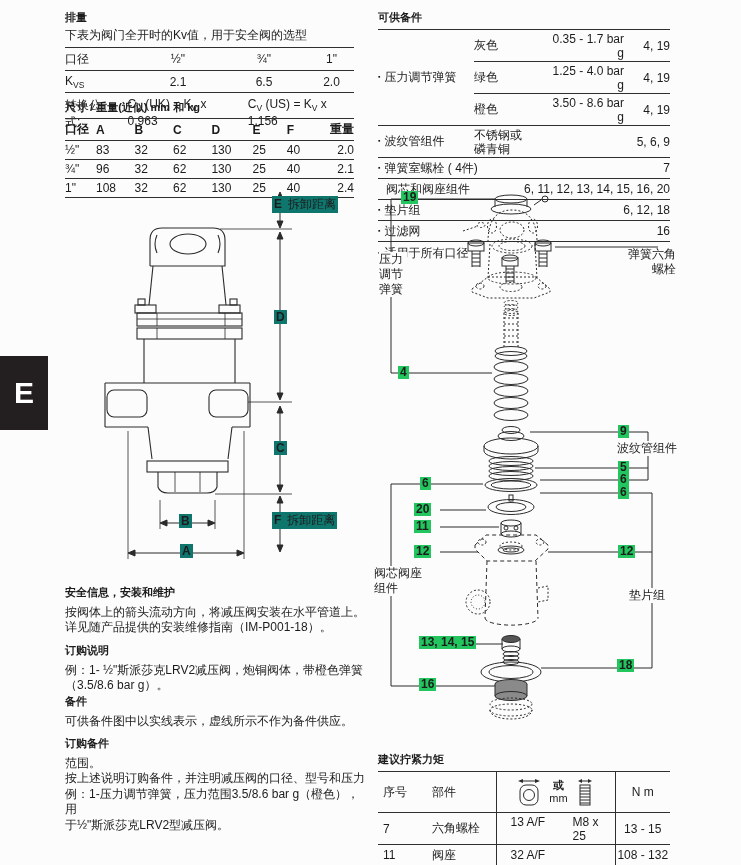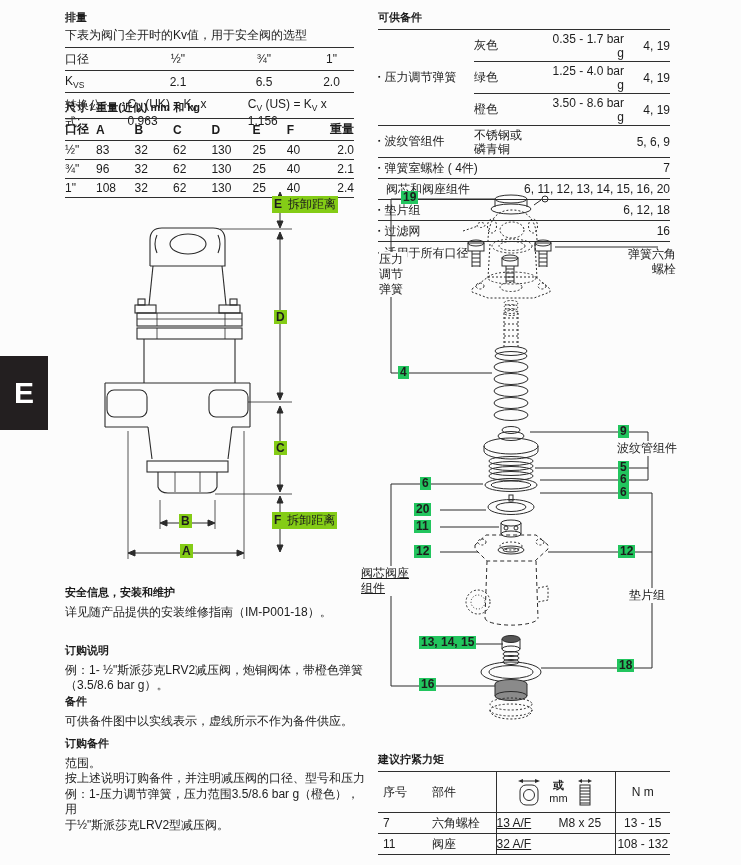--- a/index.html
+++ b/index.html
@@ -42,28 +42,28 @@
   
   table.t3 { border-collapse:collapse; table-layout:fixed; width:292px; font-size:12px;
              border-top:1.2px solid #2f2f2f; border-bottom:1.2px solid #2f2f2f; }
   table.t3 th, table.t3 td { border-bottom:1.2px solid #2f2f2f; padding:1.5px 0; font-weight:normal; text-align:left; }
   table.t3 .mid { border-left:1.2px solid #2f2f2f; border-right:1.2px solid #2f2f2f; }
   table.t3 thead th { vertical-align:middle; }
   .t3-head-mid { display:flex; align-items:center; justify-content:center; gap:8px; padding:3px 0; }
   .t3-ormm { text-align:center; font-size:11px; line-height:13px; }
   .bold { font-weight:bold; }
   .mid-flex { display:flex; }
-  .mid-af { width:62px;text-decoration:underline; }
+  .mid-af { padding-left:14px; width:62px; }
   .mid-bolt { flex:1; }
   .nm-c { text-align:center !important; }
   .no-pad { padding-left:5px !important; }
 
   
   svg { display:block; }
-  .dimlbl { position:absolute; font-size:12px; font-weight:bold; background:#84cc16; padding:0 2px; }
+  .dimlbl { position:absolute; font-size:12px; font-weight:bold; background:#0f766e; padding:0 2px; }
   .dimnote { font-weight:normal; margin-left:6px; }
   .plbl { position:absolute; font-size:12px; font-weight:bold; background:#22c55e; padding:0 2px; line-height:13px; }
   .clbl { position:absolute; font-size:12px; font-weight:normal; background:#fcfcfc; line-height:15px; }
 
   
   #tab-e { left:0; top:356px; width:48px; height:74px; background:#231f20;
            display:flex; align-items:center; justify-content:center;
            color:#fff; font-size:30px; font-weight:bold; }
 </style>
 </head>
@@ -233,20 +233,21 @@
     <div class="dimlbl" style="left:207px; top:8px;"><span>E</span><span class="dimnote">拆卸距离</span></div>
     <div class="dimlbl" style="left:209px; top:122px;"><span>D</span></div>
     <div class="dimlbl" style="left:209px; top:253px;"><span>C</span></div>
     <div class="dimlbl" style="left:207px; top:324px;"><span>F</span><span class="dimnote">拆卸距离</span></div>
     <div class="dimlbl" style="left:114px; top:326px;"><span>B</span></div>
     <div class="dimlbl" style="left:115px; top:356px;"><span>A</span></div>
   </div>
 
   <div class="abs txt" style="left:65px; top:585px; width:302px;">
     <div class="h1" style="margin-bottom:4px;">安全信息，安装和维护</div>
+    <div>按阀体上的箭头流动方向，将减压阀安装在水平管道上。</div>
     <div>详见随产品提供的安装维修指南（IM-P001-18）。</div>
   </div>
   <div class="abs txt" style="left:65px; top:643px; width:302px;">
     <div class="h1" style="margin-bottom:4px;">订购说明</div>
     <div>例：1- ½"斯派莎克LRV2减压阀，炮铜阀体，带橙色弹簧</div>
     <div>（3.5/8.6 bar g）。</div>
   </div>
   <div class="abs txt" style="left:65px; top:694px; width:302px;">
     <div class="h1" style="margin-bottom:4px;">备件</div>
     <div>可供备件图中以实线表示，虚线所示不作为备件供应。</div>
@@ -466,21 +467,21 @@
   <div class="plbl" style="left:618px; top:425px;">9</div>
   <div class="clbl" style="left:617px; top:441px; width:62px;">波纹管组件</div>
   <div class="plbl" style="left:618px; top:461px;">5</div>
   <div class="plbl" style="left:618px; top:473px;">6</div>
   <div class="plbl" style="left:618px; top:486px;">6</div>
   <div class="plbl" style="left:420px; top:477px;">6</div>
   <div class="plbl" style="left:414px; top:503px;">20</div>
   <div class="plbl" style="left:414px; top:520px;">11</div>
   <div class="plbl" style="left:414px; top:545px;">12</div>
   <div class="plbl" style="left:618px; top:545px;">12</div>
-  <div class="clbl" style="left:361px; top:566px; width:52px;text-decoration:underline;">阀芯阀座组件</div>
+  <div class="clbl" style="left:374px; top:566px; width:52px;">阀芯阀座组件</div>
   <div class="clbl" style="left:629px; top:588px; width:44px;">垫片组</div>
   <div class="plbl" style="left:419px; top:636px;">13, 14, 15</div>
   <div class="plbl" style="left:617px; top:659px;">18</div>
   <div class="plbl" style="left:419px; top:678px;">16</div>
 
   <div class="abs" style="left:378px; top:752px; width:292px;">
     <div class="h1" style="margin-bottom:4px;">建议拧紧力矩</div>
     <table class="t3">
       <colgroup>
           <col style="width:54px">

